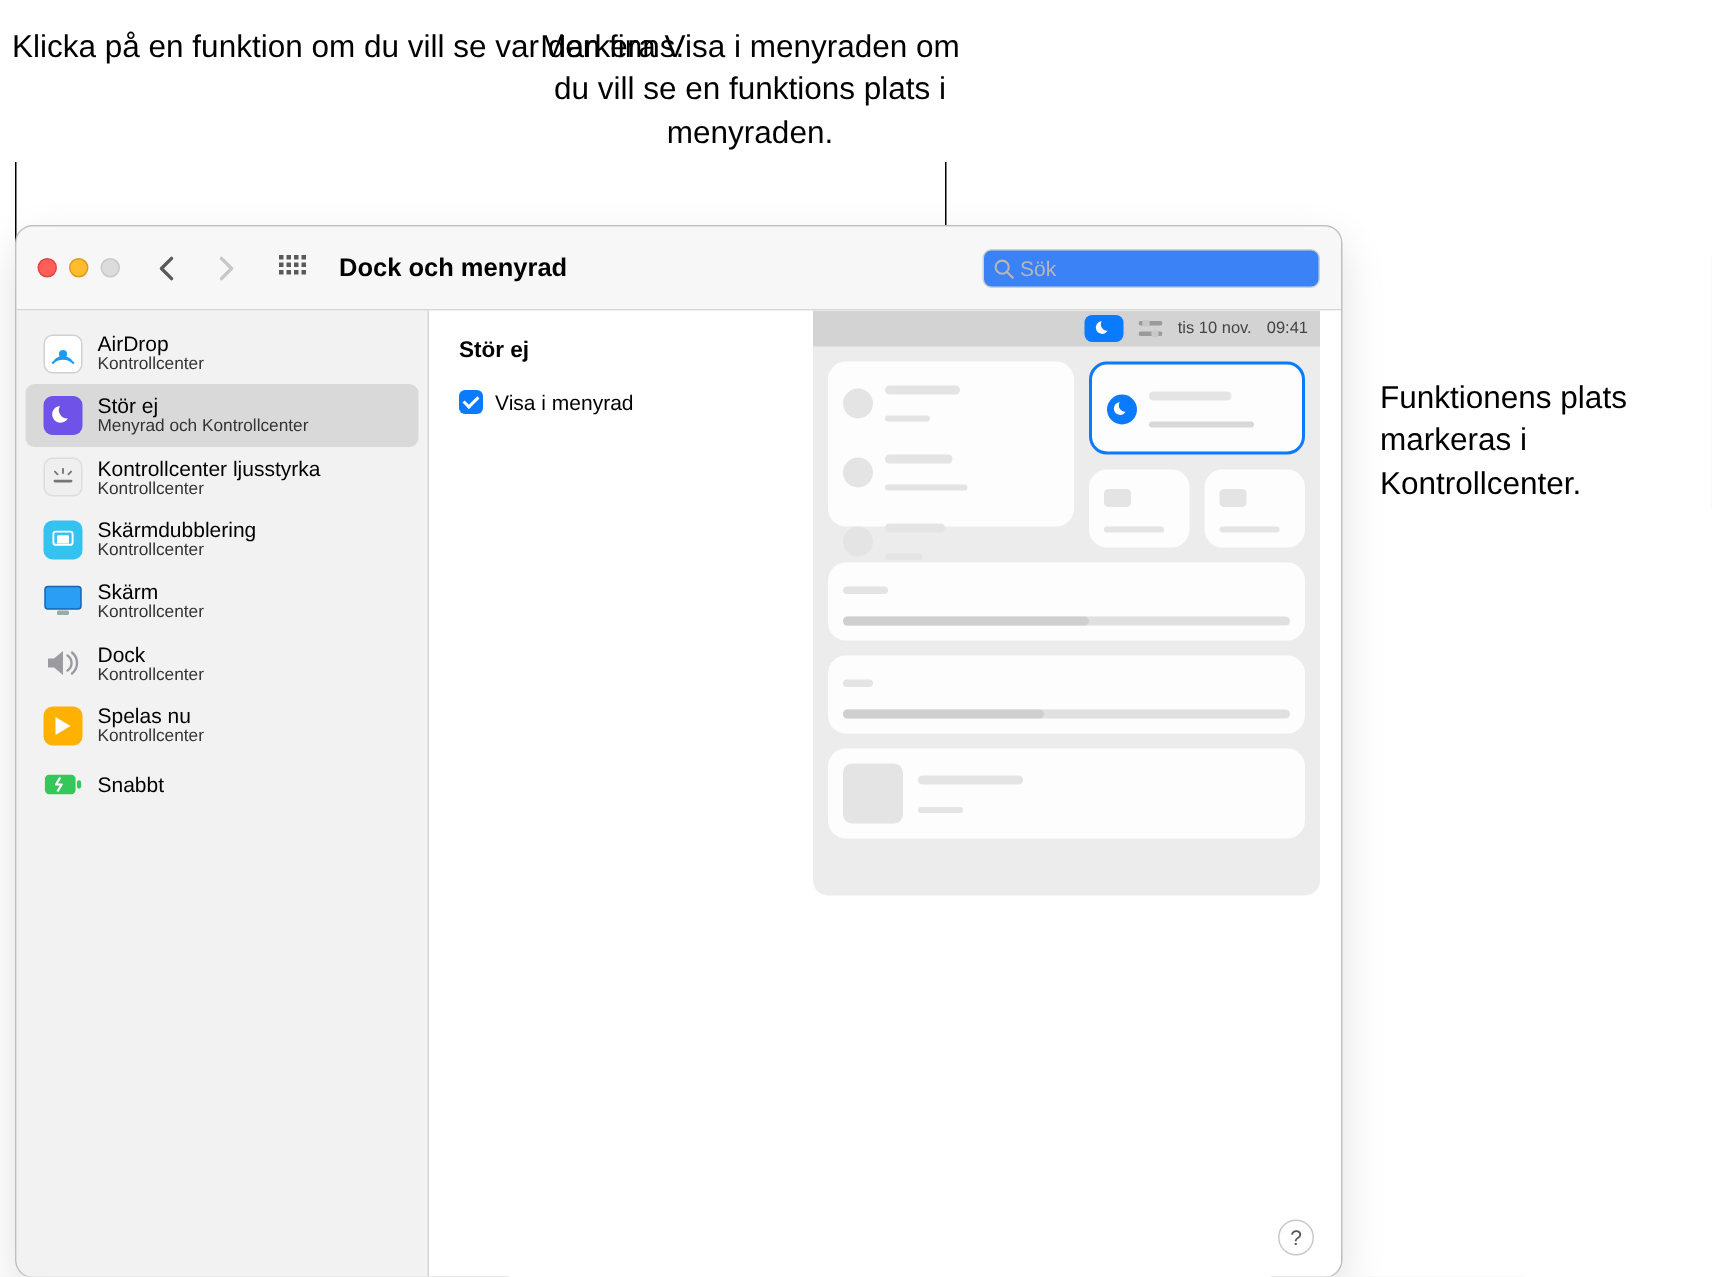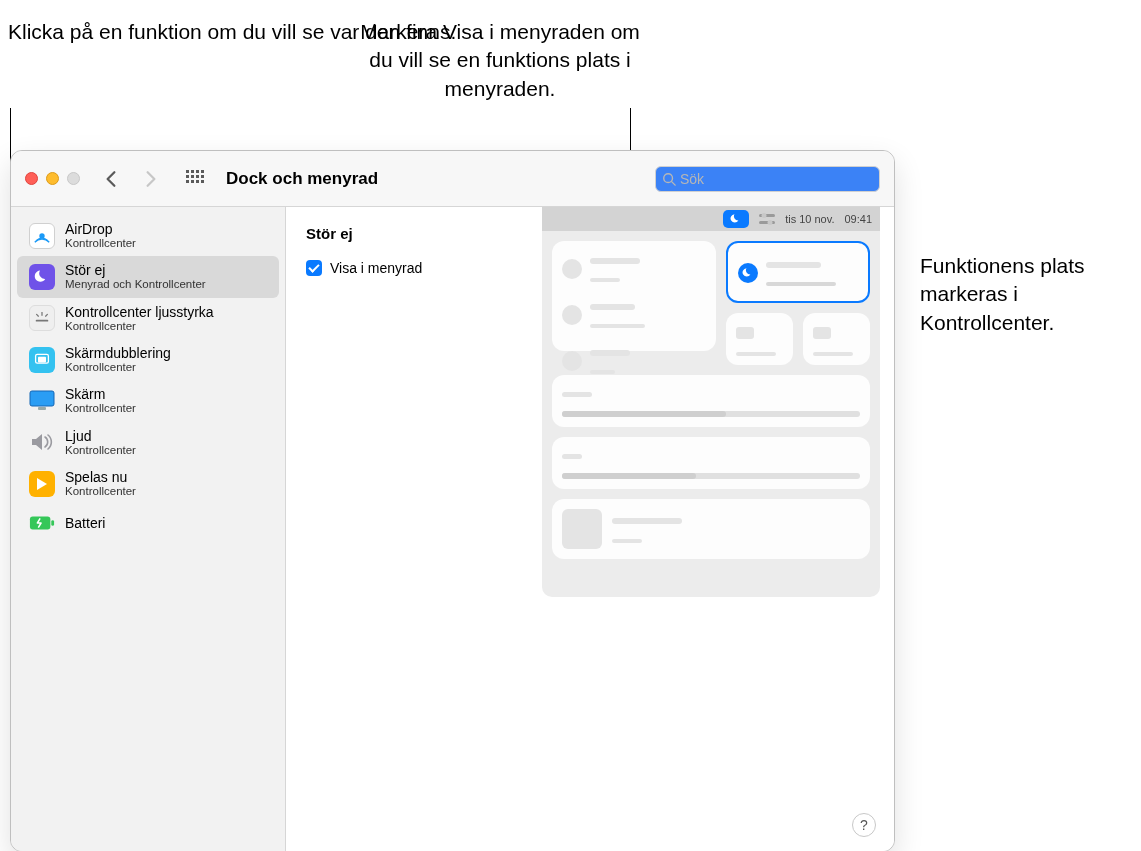--- a/index.html
+++ b/index.html
@@ -333,21 +333,21 @@
       </div>
 
       <div class="side-item hover">
         <div class="side-icon ic-sound">
           <svg width="24" height="20" viewBox="0 0 24 20">
               <path d="M2 7h4l6-5v16l-6-5H2z" fill="#9a9aa0"></path>
               <path d="M15 5a6 6 0 0 1 0 10M18 3a9 9 0 0 1 0 14" stroke="#9a9aa0" stroke-width="1.6" fill="none" stroke-linecap="round"></path>
             </svg>
         </div>
         <div class="side-text">
-          <span class="side-title">Ljud</span>
+          <span class="side-title">Dock</span>
           <span class="side-sub">Kontrollcenter</span>
         </div>
       </div>
 
       <div class="side-item hover">
         <div class="side-icon ic-playing">
           <svg width="14" height="14" viewBox="0 0 12 14">
               <path d="M1 1l10 6-10 6z" fill="#fff"></path>
             </svg>
         </div>
@@ -361,21 +361,21 @@
 
       <div class="side-item hover">
         <div class="side-icon" style="background:transparent">
           <svg width="28" height="16" viewBox="0 0 28 16">
               <rect x="1" y="1" width="22" height="14" rx="3" fill="#35c759"></rect>
               <rect x="24" y="5" width="3" height="6" rx="1.5" fill="#35c759"></rect>
               <path d="M12 3l-3 5h4l-3 5" stroke="#fff" stroke-width="1.6" fill="none" stroke-linejoin="round"></path>
             </svg>
         </div>
         <div class="side-text">
-          <span class="side-title">Batteri</span>
+          <span class="side-title">Snabbt</span>
         </div>
       </div>
 
 
     </div>
 
     <div class="content">
       <div class="heading">Stör ej</div>
       <div class="checkbox-row">
         <div class="checkbox"></div>

